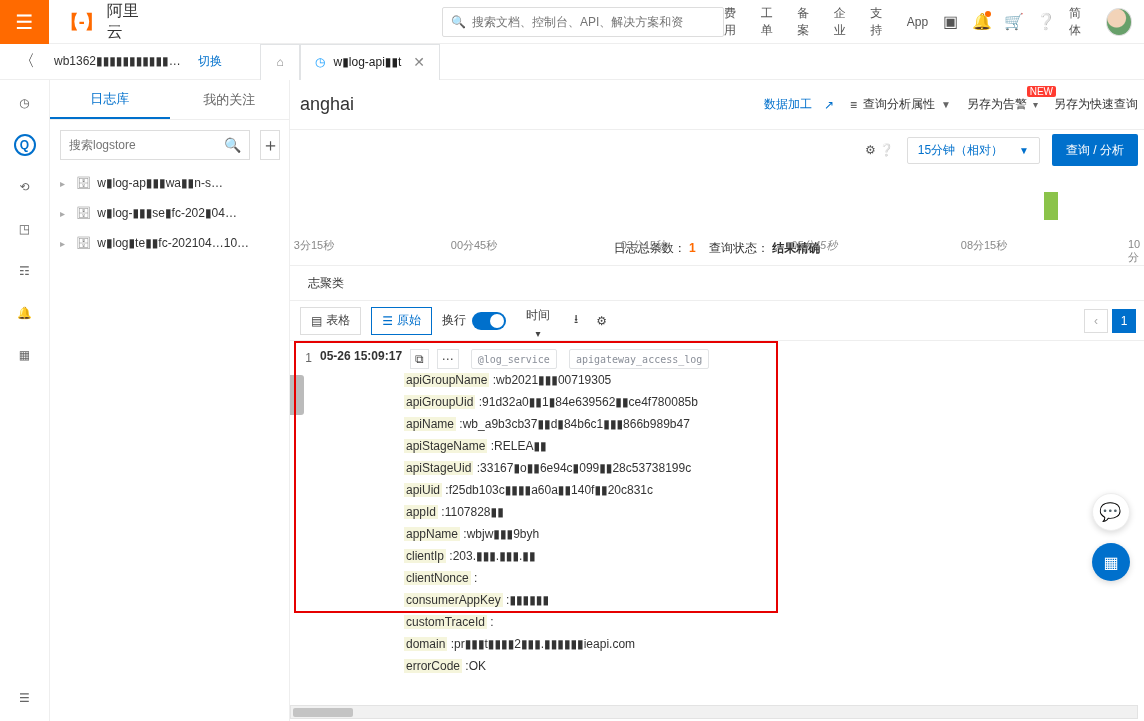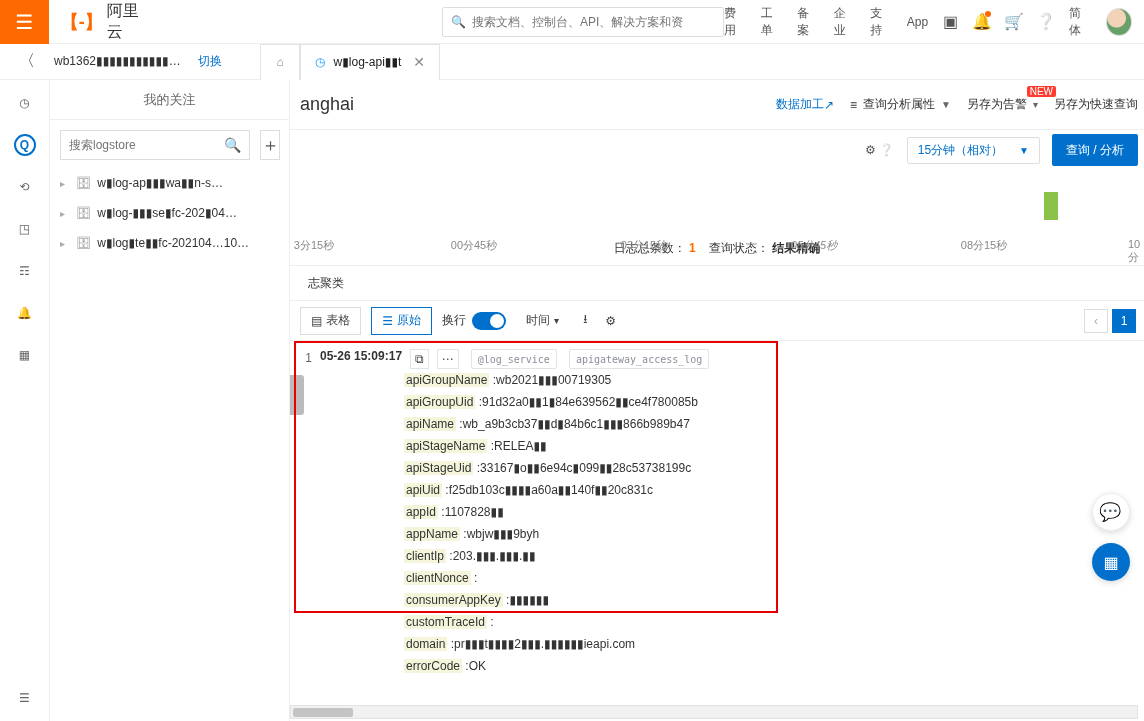--- a/index.html
+++ b/index.html
@@ -46,21 +46,21 @@
   .sb-search .plus { width:30px; height:30px; border:1px solid #ddd; display:flex; align-items:center; justify-content:center; color:#555; cursor:pointer; font-size:18px; }
   .sb-list { padding: 2px 6px; }
   .sb-item { height:30px; display:flex; align-items:center; gap:6px; padding:0 4px; color:#333; cursor:pointer; }
   .sb-item .chev { color:#aaa; font-size:10px; width:10px; }
   .sb-item .dbi { color:#888; font-size:12px; }
 
   .content { flex:1; position:relative; overflow:hidden; }
   .ct-toprow { height:50px; display:flex; align-items:center; border-bottom:1px solid #eee; position:relative; }
   .ct-title { font-size:18px; margin-left:10px; color:#333; }
   .ct-actions { margin-left:auto; display:flex; align-items:center; gap:16px; padding-right:6px; }
-  .lk { color:#0070cc; cursor:pointer; display:flex; align-items:center; gap:0; }
+  .lk { color:#0070cc; cursor:pointer; display:flex; align-items:center; gap:12px; }
   .btnlike { display:flex; align-items:center; gap:6px; color:#333; cursor:pointer; }
   .btnlike .car { font-size:10px; color:#666; }
   .newbadge { position:absolute; top:-10px; right:-18px; background:#ff3b30; color:#fff; font-size:10px; padding:0 3px; border-radius:2px; }
   .rel { position: relative; }
 
   .ct-tools { height:40px; display:flex; align-items:center; padding: 0 6px 0 0; gap:12px; }
   .tools-left { flex:1; }
   .icohelp { display:flex; gap:4px; color:#555; }
   .pill { border:1px solid #ddd; padding:4px 10px; border-radius:2px; color:#0070cc; cursor:pointer; display:flex; align-items:center; gap:16px; }
   .primary { background:#0070cc; color:#fff; padding:0 14px; height:32px; display:flex; align-items:center; border-radius:2px; cursor:pointer; }
@@ -157,20 +157,21 @@
     <div class="ico">⟲</div>
     <div class="ico">◳</div>
     <div class="ico">☶</div>
     <div class="ico">🔔</div>
     <div class="ico">▦</div>
     <div class="ico bottom">☰</div>
   </div>
 
   <div class="sidebar">
     <div class="sb-tabs">
+      <div class="sb-tab active">日志库</div>
       <div class="sb-tab">我的关注</div>
     </div>
     <div class="sb-search">
       <div class="inp">
         <input placeholder="搜索logstore" style="">
         <span class="sico">🔍</span>
       </div>
       <div class="plus">＋</div>
     </div>
     <div class="sb-list">
@@ -258,21 +259,21 @@
         <span>表格</span>
       </div>
       <div class="togbtn active">
         <span>☰</span>
         <span>原始</span>
       </div>
       <span style="display:flex;align-items:center;gap:6px;">
         <span>换行</span>
         <span class="switch"></span>
       </span>
-      <span class="togbtn" style="border:none;">
+      <span class="togbtn" style="border:none;flex-direction:column;">
         <span>时间</span>
         <span style="font-size:10px;">▾</span>
       </span>
       <span class="togbtn" style="border:none;padding:0 4px;">
         <span>⭳</span>
       </span>
       <span class="togbtn" style="border:none;padding:0 4px;">
         <span>⚙</span>
       </span>
       <div class="pager">

